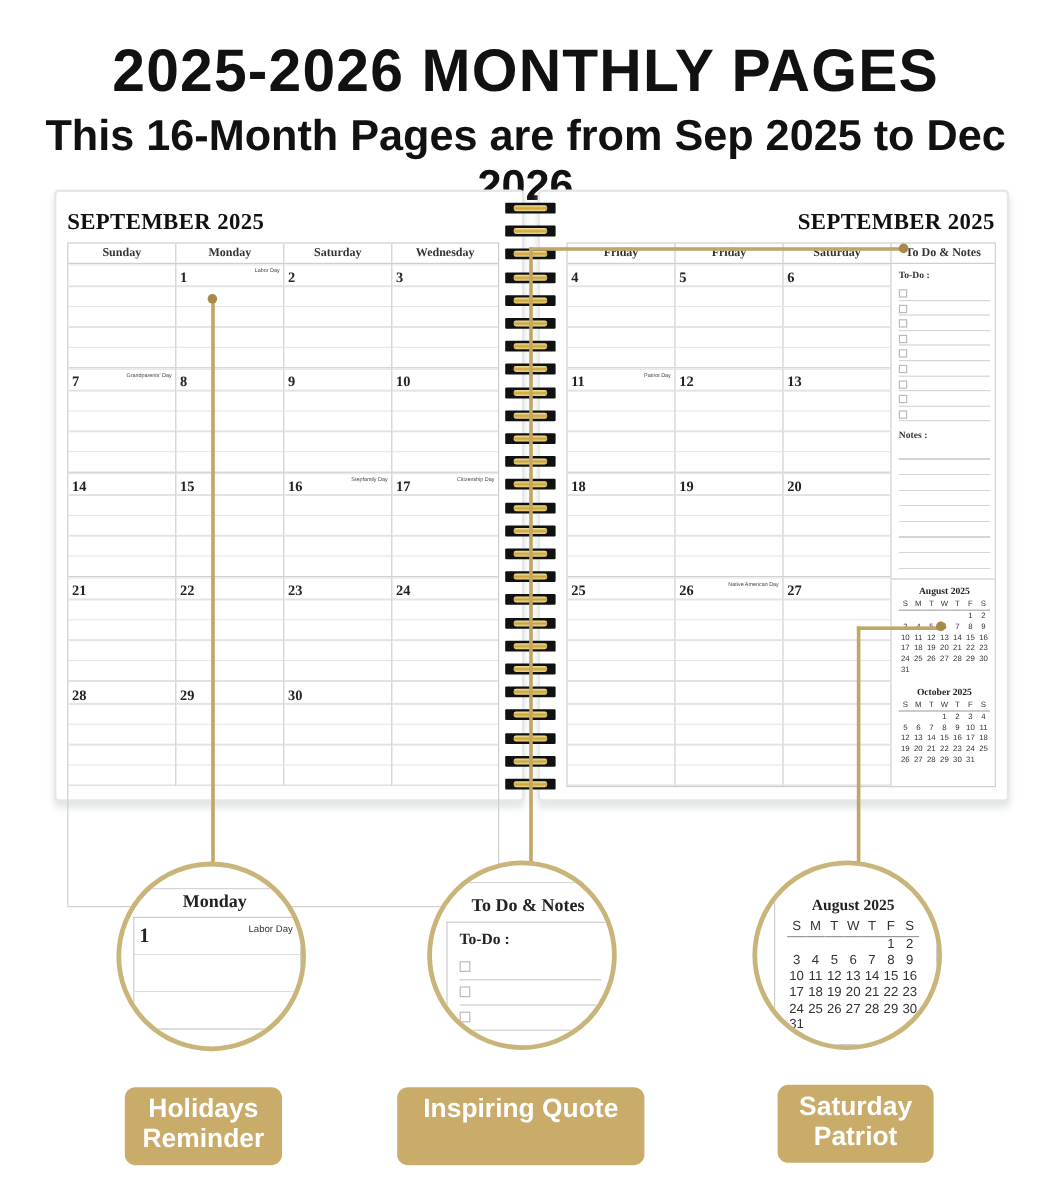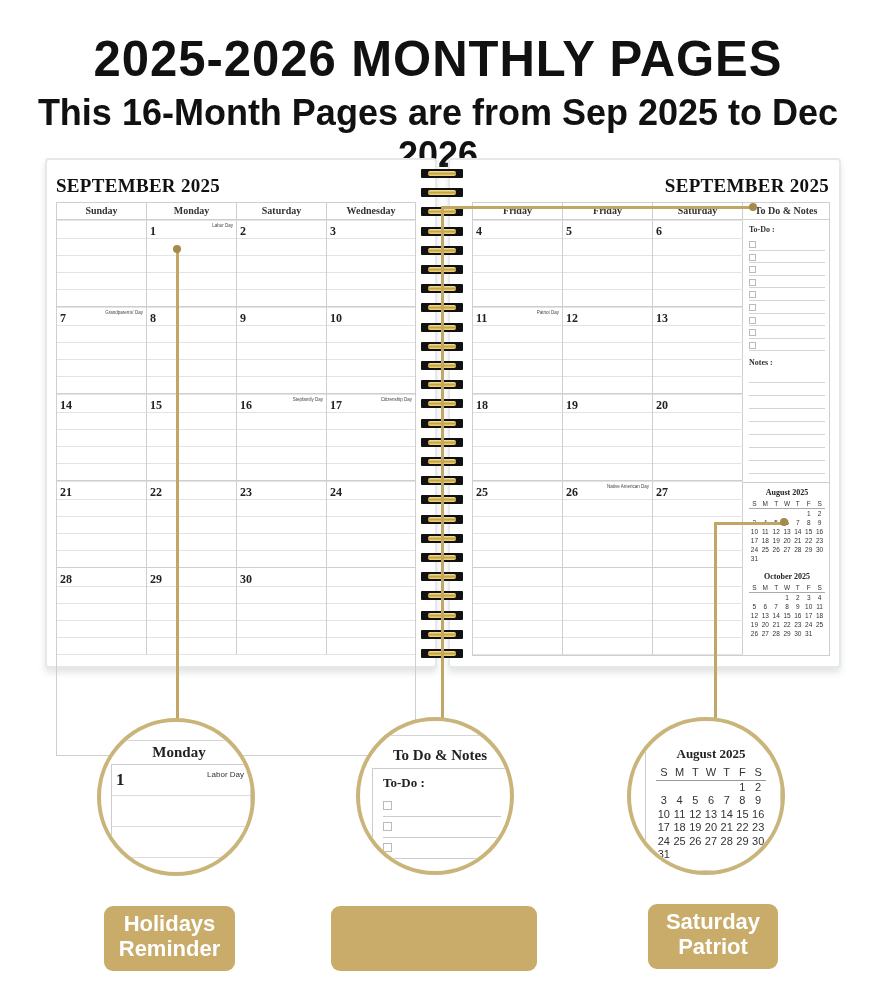--- a/index.html
+++ b/index.html
@@ -484,17 +484,18 @@
         <span>31</span>
       </div>
   </div>
 </div>
 
 <div class="badge" style="left:104px; top:906px; width:131px; height:65px;">
   <div>Holidays</div>
   <div>Reminder</div>
 </div>
 <div class="badge" style="left:331px; top:906px; width:206px; height:65px;">
+  <div>Inspiring Quote</div>
 </div>
 <div class="badge" style="left:648px; top:904px; width:130px; height:65px;">
   <div>Saturday</div>
   <div>Patriot</div>
 </div>
 
 </body></html>

